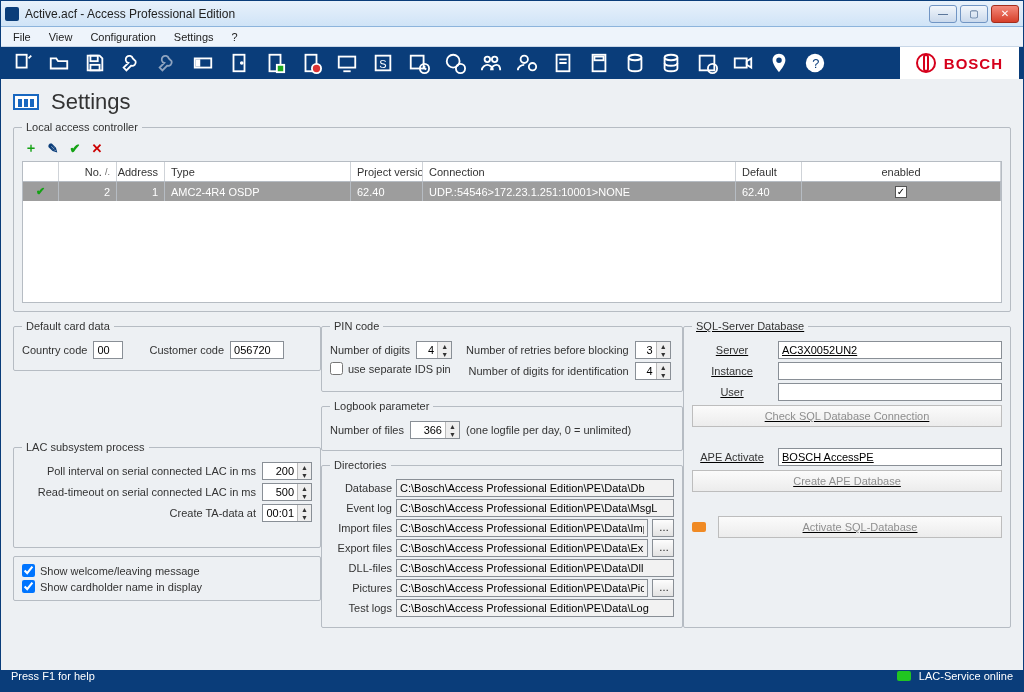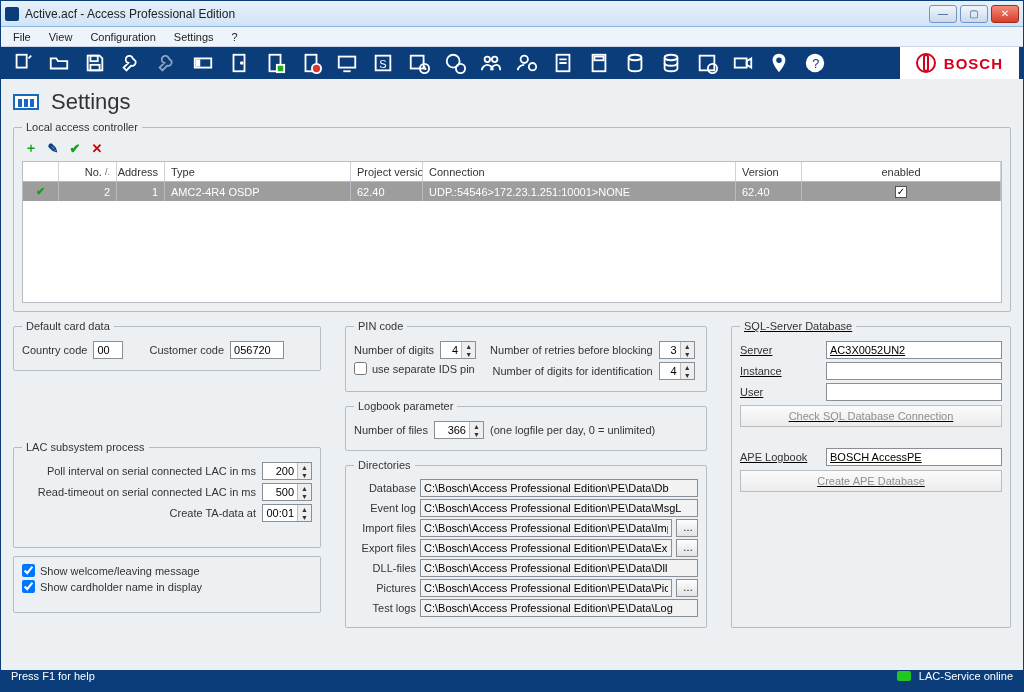--- a/index.html
+++ b/index.html
@@ -131,25 +131,25 @@
   .tbl .row .td { border-right:1px solid #b6bcc3; }
   .col-check { width:36px; justify-content:center; }
   .col-no { width:58px; justify-content:flex-end; }
   .col-addr { width:48px; justify-content:flex-end; }
   .col-type { width:186px; }
   .col-proj { width:72px; }
   .col-conn { width:313px; }
   .col-ver { width:66px; }
   .col-enabled { flex:1; justify-content:center; }
   .tbl-body { height:120px; overflow:auto; }
-  .cols { display:flex; gap:24px; }
+  .cols { display:flex; gap:0; }
   .col-left { width:308px; display:flex; flex-direction:column; gap:8px; }
   .col-mid { width:362px; display:flex; flex-direction:column; gap:8px; }
   .col-right { flex:1; display:flex; flex-direction:column; gap:8px;text-decoration:underline; }
-  label { font-size:11px; color:#333; }
+  label { font-size:11px; color:#333;text-align:center; }
   .form-row { display:flex; align-items:center; gap:6px; margin:3px 0; }
   .form-row.right { justify-content:flex-end; }
   input[type="text"], input[type="password"] {
     font-size:11px; height:18px; border:1px solid #898f96; background:#fff; padding:0 3px;
   }
   input[readonly] { background:#f2f2f2; }
   .spinner {
     display:inline-flex; border:1px solid #898f96; height:18px; background:#fff;
   }
   .spinner input { border:none; text-align:right; width:34px; height:16px; font-size:11px; padding-right:3px;}
@@ -371,21 +371,21 @@
         <div class="tool-btn" style="color:#c00">✕</div>
       </div>
       <div class="tbl">
         <div class="thead">
           <div class="th col-check"></div>
           <div class="th col-no"><span>No.</span>&nbsp;<span style="font-size:9px;color:#666">/.</span></div>
           <div class="th col-addr">Address</div>
           <div class="th col-type">Type</div>
           <div class="th col-proj">Project version</div>
           <div class="th col-conn">Connection</div>
-          <div class="th col-ver">Version</div>
+          <div class="th col-ver">Default</div>
           <div class="th col-enabled">enabled</div>
         </div>
         <div class="tbl-body">
           <div class="row">
             <div class="td col-check">
                 <span class="green-check">✔</span>
               </div>
             <div class="td col-no">2</div>
             <div class="td col-addr">1</div>
             <div class="td col-type">AMC2-4R4  OSDP</div>
@@ -444,21 +444,21 @@
                 <input value="00:01" style="">
                 <div class="arrows">
                   <span>▲</span>
                   <span>▼</span>
                 </div>
               </div>
           </div>
           <div style="height:14px"></div>
         </fieldset>
 
-        <fieldset style="padding-top:4px;padding-bottom:16px;">
+        <fieldset style="padding-top:4px;padding-bottom:4px;">
           <div class="chk">
               <input type="checkbox" checked="" style="">
               <label>Show welcome/leaving message</label>
             </div>
           <div class="chk">
               <input type="checkbox" checked="" style="">
               <label>Show cardholder name in display</label>
             </div>
         </fieldset>
       </div>
@@ -570,25 +570,29 @@
               <label style="width:80px">Instance</label>
               <input type="text" style="flex: 1 1 0%;" value="">
             </div>
           <div class="form-row">
               <label style="width:80px">User</label>
               <input type="text" style="flex: 1 1 0%;" value="">
             </div>
           <button class="wide-btn disabled">Check SQL Database Connection</button>
           <div style="height:18px"></div>
           <div class="form-row">
-              <label style="width:80px">APE Logbook</label>
+              <label style="width:80px">APE Activate</label>
               <input type="text" style="flex: 1 1 0%;" value="BOSCH AccessPE">
             </div>
           <button class="wide-btn disabled">Create APE Database</button>
           <div style="height:24px"></div>
+          <div style="display:flex;align-items:center;gap:12px;">
+            <span class="sql-warning-dot"></span>
+            <button class="wide-btn disabled" style="flex:1;margin-top:0">Activate SQL-Database</button>
+          </div>
         </fieldset>
       </div>
     </div>
   </div>
 
   <div class="statusbar">
     <span>Press F1 for help</span>
     <div class="status-right">
       <span class="status-led"></span>
       <span>LAC-Service online</span>

